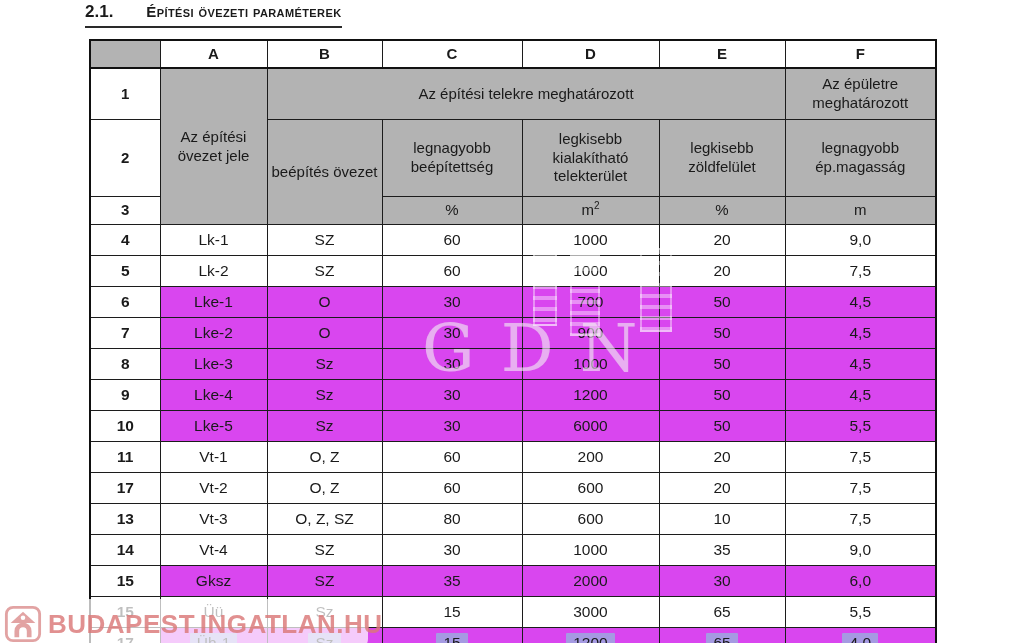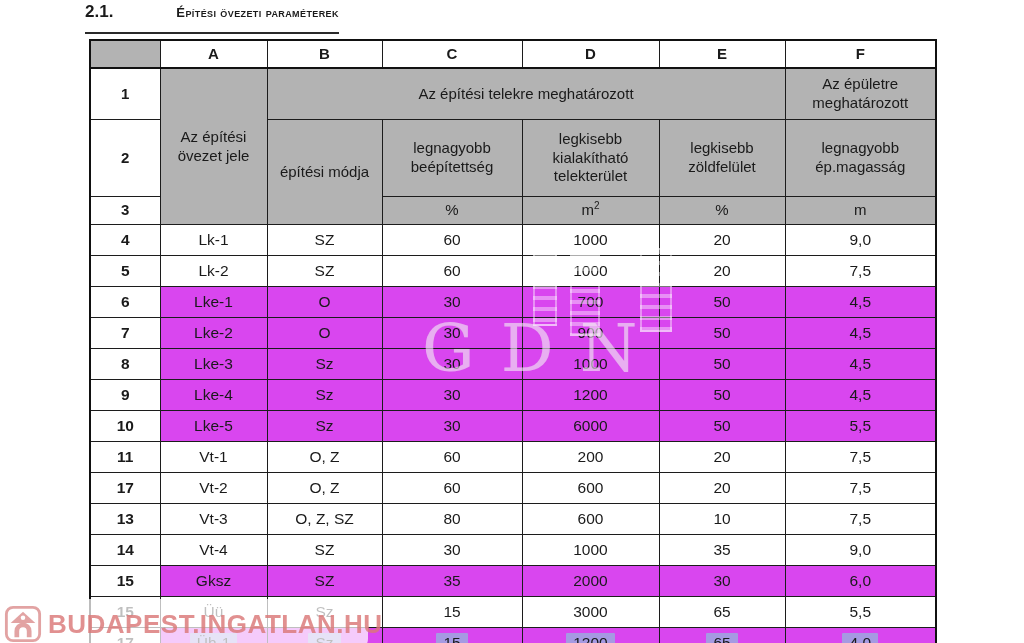--- a/index.html
+++ b/index.html
@@ -6,24 +6,24 @@
   body{
     width:1024px;height:643px;overflow:hidden;position:relative;
     background:#ffffff;
     font-family:"Liberation Sans", sans-serif;
     color:#1a1a1a;
   }
   
   .title-wrap{
     position:absolute;left:85px;top:2px;
     display:inline-flex;align-items:baseline;
-    border-bottom:2px solid #2a2a2a;padding-bottom:10px;
+    border-bottom:2px solid #2a2a2a;padding-bottom:4px;
   }
   .title-num{font-weight:bold;font-size:17px;margin-right:33px;}
-  .title-text{font-weight:bold;font-size:13px;font-variant:small-caps;letter-spacing:.4px;margin-left:30px;}
+  .title-text{font-weight:bold;font-size:15px;font-variant:small-caps;letter-spacing:.4px;}
 
   
   table.grid{
     position:absolute;left:89px;top:39px;
     border-collapse:collapse;table-layout:fixed;width:848px;
     background:#fff;
   }
   table.grid td{
     border:1px solid #1c1c1c;
     text-align:center;vertical-align:middle;
@@ -113,21 +113,21 @@
       <td class="letter">F</td>
     </tr>
     <tr class="r-h1">
       <td class="rnum">1</td>
       <td class="hdr" rowspan="3">Az építési övezet jele</td>
       <td class="hdr" colspan="4">Az építési telekre meghatározott</td>
       <td class="hdr">Az épületre meghatározott</td>
     </tr>
     <tr class="r-h2">
       <td class="rnum">2</td>
-      <td class="hdr" rowspan="2">építési módja</td>
+      <td class="hdr" rowspan="2">beépítés övezet</td>
       <td class="hdr">legnagyobb beépítettség</td>
       <td class="hdr">legkisebb kialakítható telekterület</td>
       <td class="hdr">legkisebb zöldfelület</td>
       <td class="hdr">legnagyobb ép.magasság</td>
     </tr>
     <tr class="r-h3">
       <td class="rnum">3</td>
       <td class="hdr">%</td>
       <td class="hdr"><span>m</span><sup>2</sup></td>
       <td class="hdr">%</td>

